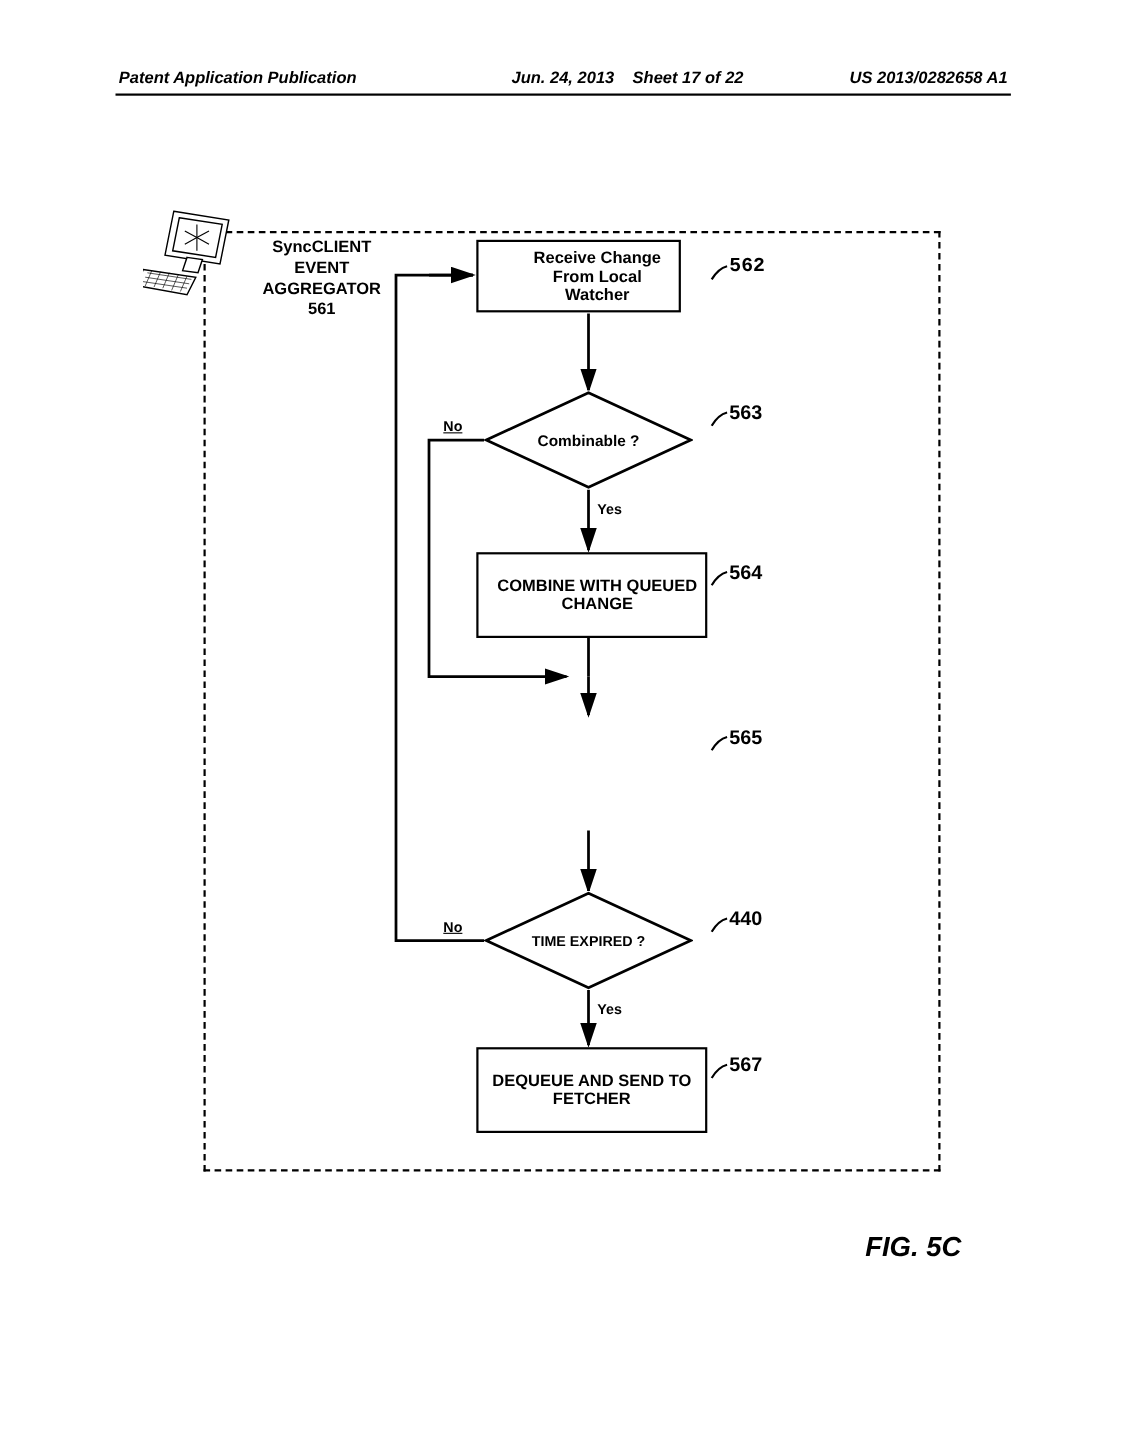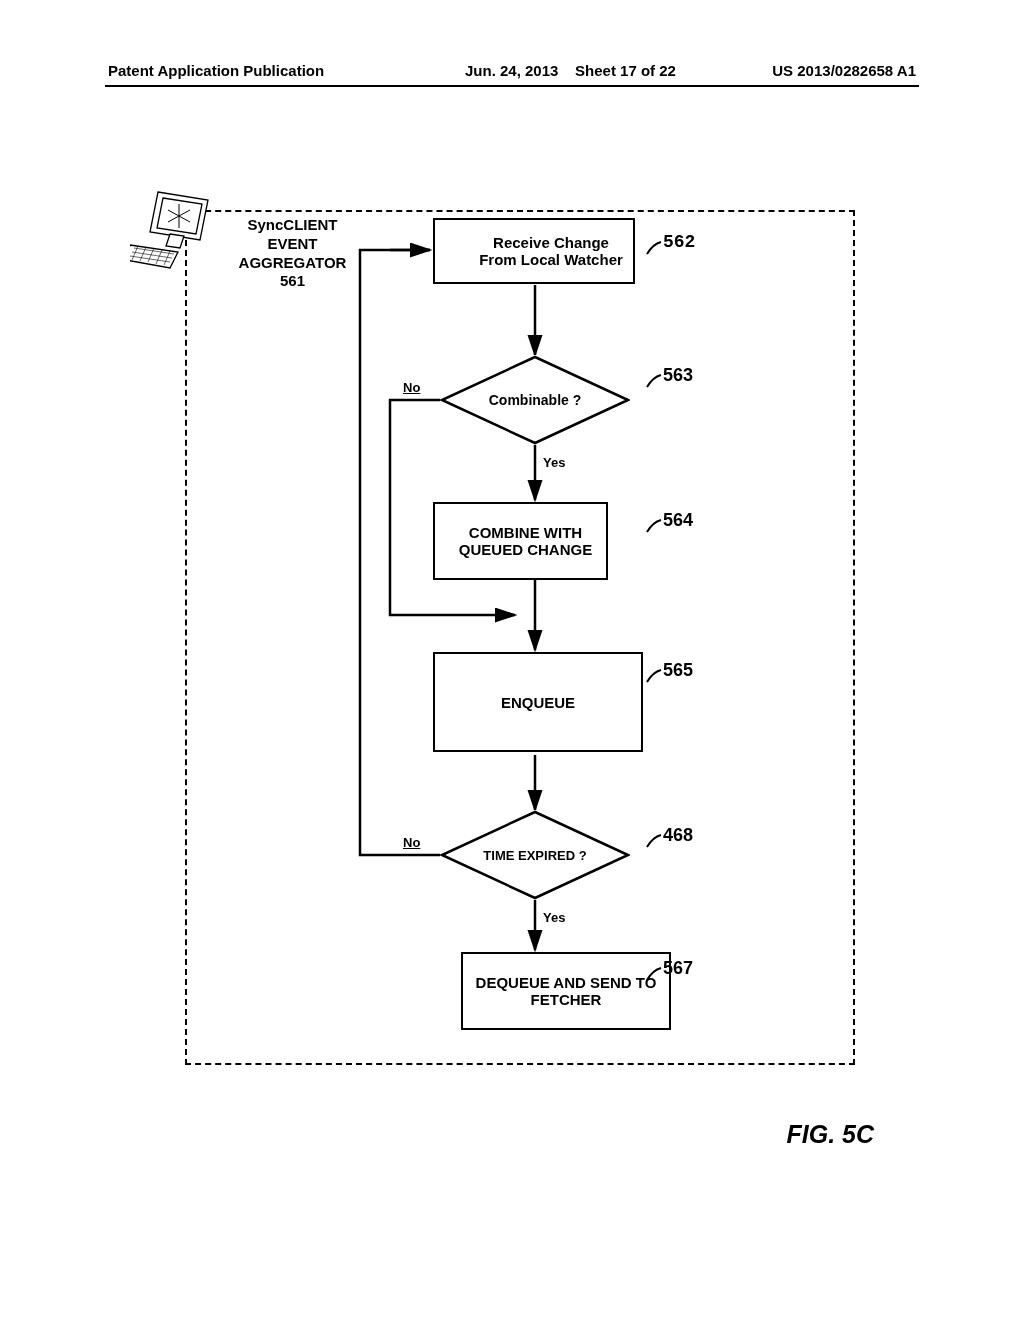--- a/index.html
+++ b/index.html
@@ -21,20 +21,21 @@
     left: 105px;
     right: 105px;
     top: 85px;
     border-top: 2px solid #000;
   }
   .hdr {
     position: absolute;
     top: 62px;
     font-size: 15px;
     font-weight: bold;
+    font-style: italic;
   }
   .hdr-left { left: 108px; }
   .hdr-mid  { left: 465px; }
   .hdr-right{ right: 108px; text-align: right; }
 
   .diagram {
     position: absolute;
     left: 185px;
     top: 210px;
     width: 670px;
@@ -192,21 +193,21 @@
 
       <line x1="350" y1="405" x2="350" y2="440" stroke="#000" stroke-width="2.5" marker-end="url(#arr)"></line>
 
       <line x1="350" y1="545" x2="350" y2="600" stroke="#000" stroke-width="2.5" marker-end="url(#arr)"></line>
 
       <line x1="350" y1="690" x2="350" y2="740" stroke="#000" stroke-width="2.5" marker-end="url(#arr)"></line>
 
       <polyline points="260,645 175,645 175,40 245,40" fill="none" stroke="#000" stroke-width="2.5"></polyline>
     </svg>
 
-    <div class="box" style="left:248px; top:8px; width:202px; height:66px;padding-left:40px;">
+    <div class="box" style="left:248px; top:8px; width:186px; height:66px;padding-left:40px;">
       <span>Receive Change From Local Watcher</span>
     </div>
     <div class="ref" style="left:478px; top:22px;font-family:Liberation Mono, monospace;">
       <svg width="22" height="22" style="left:-20px; top:6px;">
           <path d="M18 4 Q10 6 4 16" stroke="#000" stroke-width="2" fill="none"></path>
         </svg>
       <span>562</span>
     </div>
 
     <div class="diamond" style="left:255px; top:145px; width:190px; height:90px;">
@@ -217,56 +218,53 @@
     </div>
     <div class="small-label" style="left:218px; top:170px; text-decoration:underline;">No</div>
     <div class="small-label" style="left:358px; top:245px;">Yes</div>
     <div class="ref" style="left:478px; top:155px;">
       <svg width="22" height="22" style="left:-20px; top:6px;">
           <path d="M18 4 Q10 6 4 16" stroke="#000" stroke-width="2" fill="none"></path>
         </svg>
       <span>563</span>
     </div>
 
-    <div class="box" style="left:248px; top:292px; width:175px; height:78px;padding-left:16px;">
+    <div class="box" style="left:248px; top:292px; width:210px; height:78px;padding-left:16px;">
       <span>COMBINE WITH QUEUED CHANGE</span>
     </div>
     <div class="ref" style="left:478px; top:300px;">
       <svg width="22" height="22" style="left:-20px; top:6px;">
           <path d="M18 4 Q10 6 4 16" stroke="#000" stroke-width="2" fill="none"></path>
         </svg>
       <span>564</span>
     </div>
 
-    <div class="box" style="left:248px; top:442px; width:210px; height:100px;">
-      <span>ENQUEUE</span>
-    </div>
     <div class="ref" style="left:478px; top:450px;">
       <svg width="22" height="22" style="left:-20px; top:6px;">
           <path d="M18 4 Q10 6 4 16" stroke="#000" stroke-width="2" fill="none"></path>
         </svg>
       <span>565</span>
     </div>
 
     <div class="diamond" style="left:255px; top:600px; width:190px; height:90px;">
       <svg width="190" height="90">
           <polygon points="95,2 188,45 95,88 2,45" fill="#fff" stroke="#000" stroke-width="2.5"></polygon>
         </svg>
       <div class="dlabel" style="font-size:13px;">TIME EXPIRED ?</div>
     </div>
     <div class="small-label" style="left:218px; top:625px; text-decoration:underline;">No</div>
     <div class="small-label" style="left:358px; top:700px;">Yes</div>
     <div class="ref" style="left:478px; top:615px;">
       <svg width="22" height="22" style="left:-20px; top:6px;">
           <path d="M18 4 Q10 6 4 16" stroke="#000" stroke-width="2" fill="none"></path>
         </svg>
-      <span>468</span>
-    </div>
-
-    <div class="box" style="left:248px; top:742px; width:210px; height:78px;margin-left:28px;">
+      <span>440</span>
+    </div>
+
+    <div class="box" style="left:248px; top:742px; width:210px; height:78px;">
       <span>DEQUEUE AND SEND TO FETCHER</span>
     </div>
     <div class="ref" style="left:478px; top:748px;">
       <svg width="22" height="22" style="left:-20px; top:6px;">
           <path d="M18 4 Q10 6 4 16" stroke="#000" stroke-width="2" fill="none"></path>
         </svg>
       <span>567</span>
     </div>
 
   </div>

